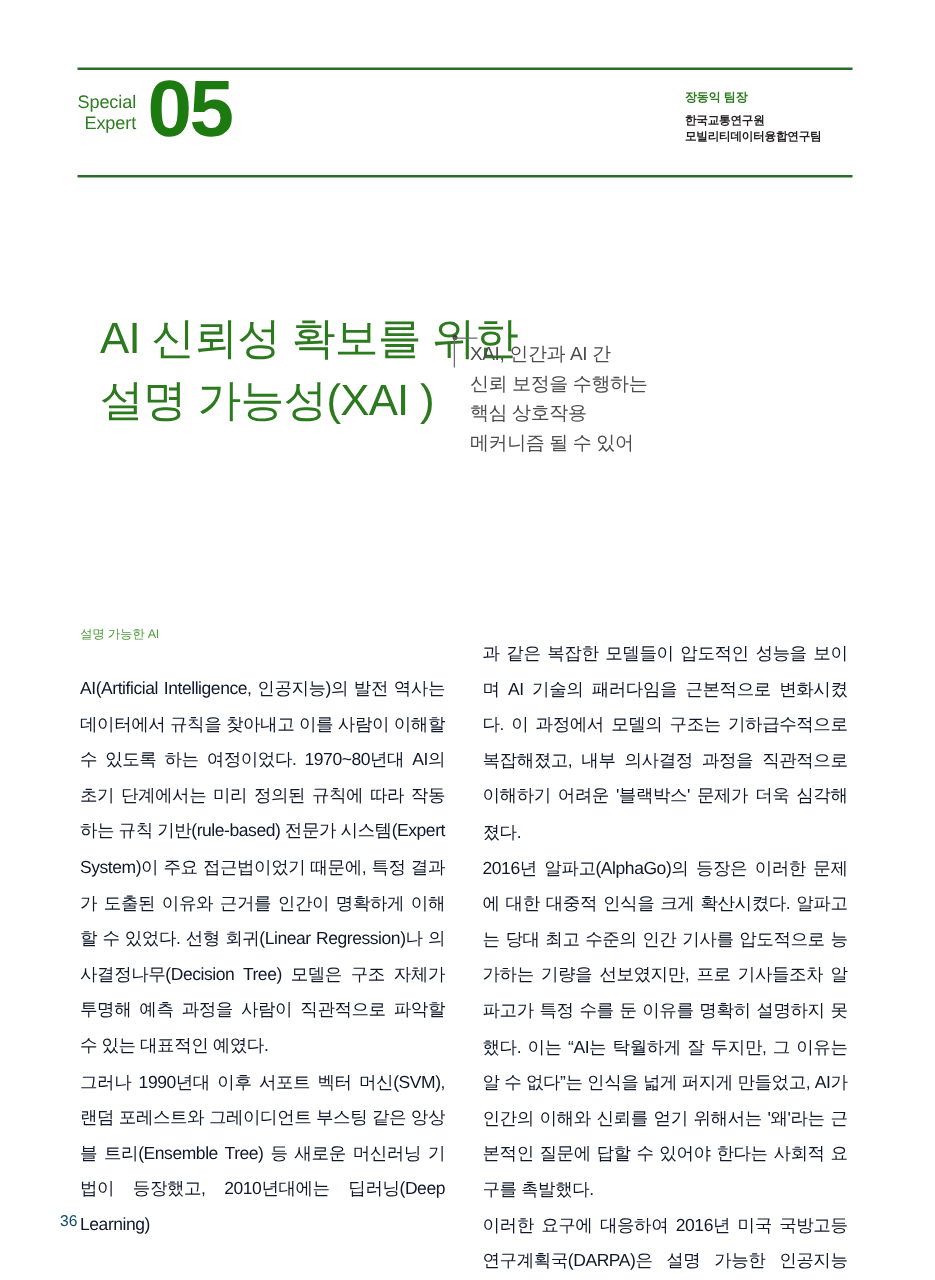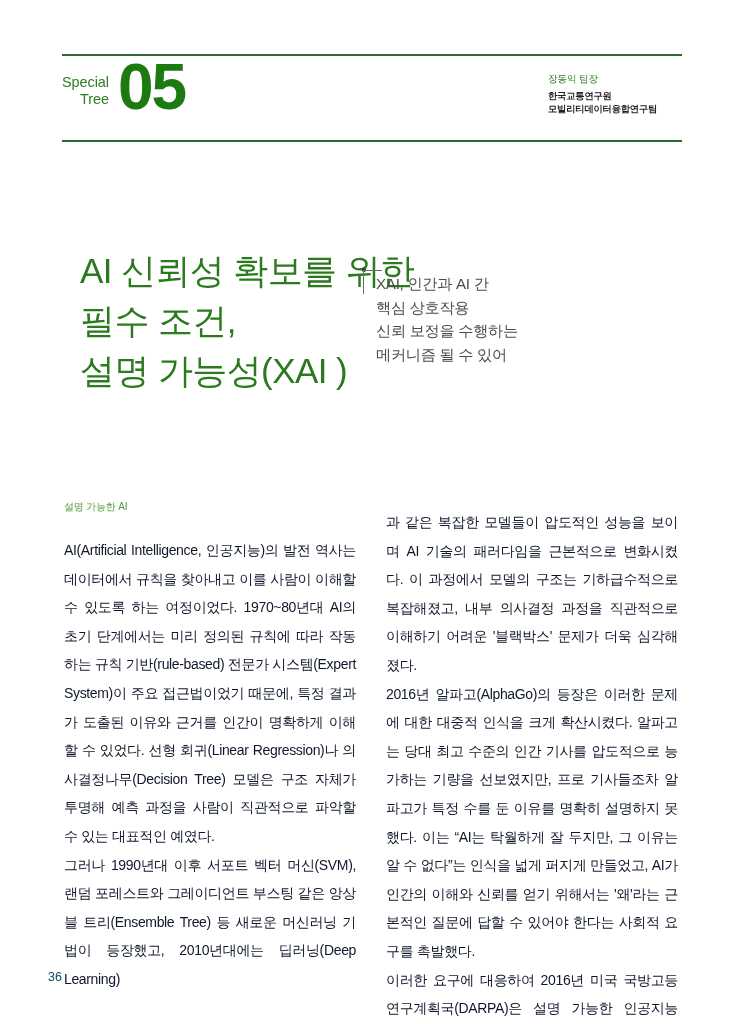--- a/index.html
+++ b/index.html
@@ -72,21 +72,21 @@
   .author-block {
     position: absolute;
     left: 486px;
     top: 6px;
     width: 200px;
     line-height: 13.5px;
   }
   .author-name {
     font-size: 9.6px;
     color: #2e7d22;
-    font-weight: 400;
+    font-weight: 700;
     margin-bottom: 4px;
     letter-spacing: -0.1px;
   }
   .author-org {
     font-size: 9.3px;
     color: #231f20;
     letter-spacing: -0.2px;
     font-weight: bold;
   }
   .topic-rule {
@@ -207,49 +207,48 @@
 <body>
 
 <div class="page">
 
 
   <div class="header-rule"></div>
 
   <div class="topic-block">
     <div class="topic-words">
       <div>Special</div>
-      <div>Tree</div>
+      <div>Expert</div>
     </div>
     <div class="topic-number">05</div>
 
     <div class="author-block">
       <div class="author-name">장동익 팀장</div>
       <div class="author-org">한국교통연구원</div>
       <div class="author-org">모빌리티데이터융합연구팀</div>
     </div>
   </div>
 
   <div class="topic-rule"></div>
 
   <div class="title-block">
     <div class="title-line">AI  신뢰성 확보를 위한</div>
-    <div class="title-line">필수 조건,</div>
     <div class="title-line">설명 가능성(XAI )</div>
   </div>
 
   <div class="pullquote">
     <div class="pq-mark">
       <div class="dot"></div>
       <div class="v"></div>
       <div class="h"></div>
     </div>
     <div class="pq-text">
       <div>XAI, 인간과 AI 간</div>
+      <div>신뢰 보정을 수행하는</div>
       <div>핵심 상호작용</div>
-      <div>신뢰 보정을 수행하는</div>
       <div>메커니즘 될 수 있어</div>
     </div>
   </div>
 
   <div class="section-heading">설명 가능한 AI</div>
 
   <div class="col col-left">
     <p>AI(Artificial Intelligence, 인공지능)의 발전 역사는 데이터에서 규칙을 찾아내고 이를 사람이 이해할 수 있도록 하는 여정이었다. 1970~80년대 AI의 초기 단계에서는 미리 정의된 규칙에 따라 작동하는 규칙 기반(rule-based) 전문가 시스템(Expert System)이 주요 접근법이었기 때문에, 특정 결과가 도출된 이유와 근거를 인간이 명확하게 이해할 수 있었다. 선형 회귀(Linear Regression)나 의사결정나무(Decision Tree) 모델은 구조 자체가 투명해 예측 과정을 사람이 직관적으로 파악할 수 있는 대표적인 예였다.</p>
     <p class="nogap">그러나 1990년대 이후 서포트 벡터 머신(SVM), 랜덤 포레스트와 그레이디언트 부스팅 같은 앙상블 트리(Ensemble Tree) 등 새로운 머신러닝 기법이 등장했고, 2010년대에는 딥러닝(Deep Learning)</p>
   </div>

